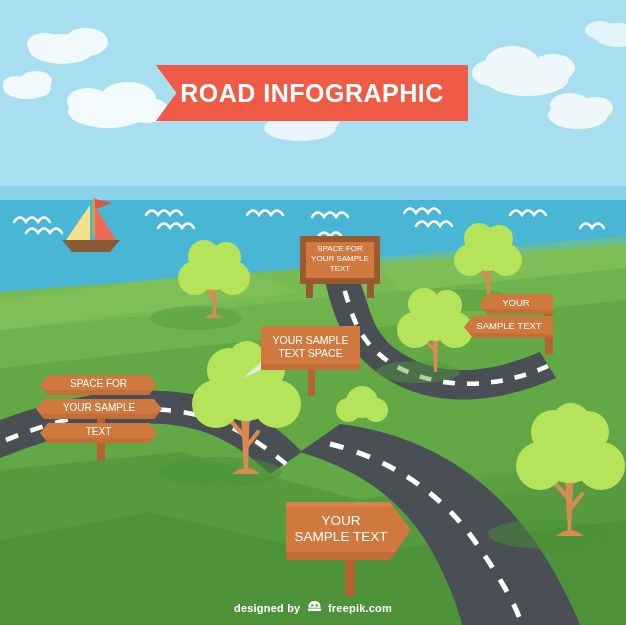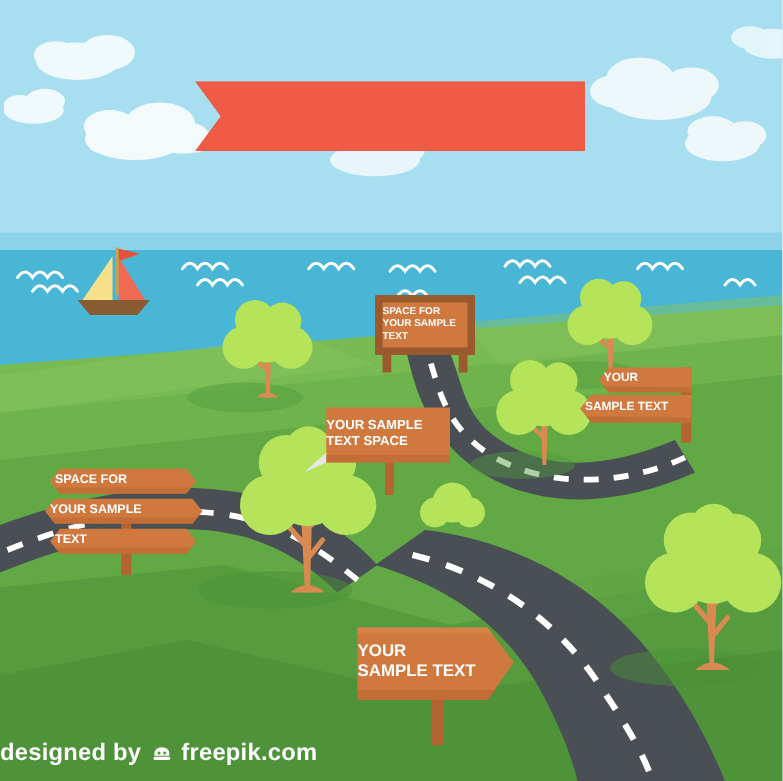--- a/index.html
+++ b/index.html
@@ -20,28 +20,28 @@
     clip-path:polygon(0 0,100% 0,93.4% 50%,100% 100%,0 100%,6.6% 50%);
     -webkit-clip-path:polygon(0 0,100% 0,93.4% 50%,100% 100%,0 100%,6.6% 50%);
   }
   #banner-title{
     position:relative;z-index:2;color:#ffffff;font-size:25px;font-weight:bold;
     letter-spacing:0.5px;white-space:nowrap;
   }
 
   
   .sign-text{
-    position:absolute;color:#fdfdfd;font-weight:bold;
+    position:absolute;color:#fdfdfd;font-weight:normal;text-align:center;
     white-space:nowrap;line-height:1.22;pointer-events:none;
   }
 
   
   #credit{
-    position:absolute;left:0;bottom:11px;width:626px;text-align:left;
-    color:#ffffff;font-size:19px;font-weight:bold;letter-spacing:.2px;
+    position:absolute;left:0;bottom:11px;width:626px;text-align:center;
+    color:#ffffff;font-size:11px;font-weight:bold;letter-spacing:.2px;
   }
   #credit span{vertical-align:middle;}
   #freepik-mark{display:inline-block;width:15px;height:13px;margin:0 3px -2px 3px;}
 </style>
 </head>
 <body>
 
 <div id="scene">
 
   <svg class="layer" viewBox="0 0 626 625">
@@ -272,20 +272,21 @@
       <rect x="345" y="556" width="10" height="40" fill="#b5642f"></rect>
       <path d="M286 502 L390 502 L411 530 L390 560 L286 560 Z" fill="#d0793f"></path>
       <path d="M286 552 L398 552 L390 560 L286 560 Z" fill="#b5642f" opacity="0.5"></path>
       <path d="M286 502 L390 502 L394 507 L286 507 Z" fill="#dd8a4d" opacity="0.55"></path>
     </g>
 
   </svg>
 
   <div id="banner">
     <div id="banner-inner"></div>
+    <div id="banner-title">ROAD INFOGRAPHIC</div>
   </div>
 
   <div class="sign-text" style="left:306px;top:244px;width:68px;font-size:8px;">
     <div>SPACE FOR</div>
     <div>YOUR SAMPLE</div>
     <div>TEXT</div>
   </div>
 
   <div class="sign-text" style="left:483px;top:297px;width:66px;font-size:9.5px;">
     <div>YOUR</div>

